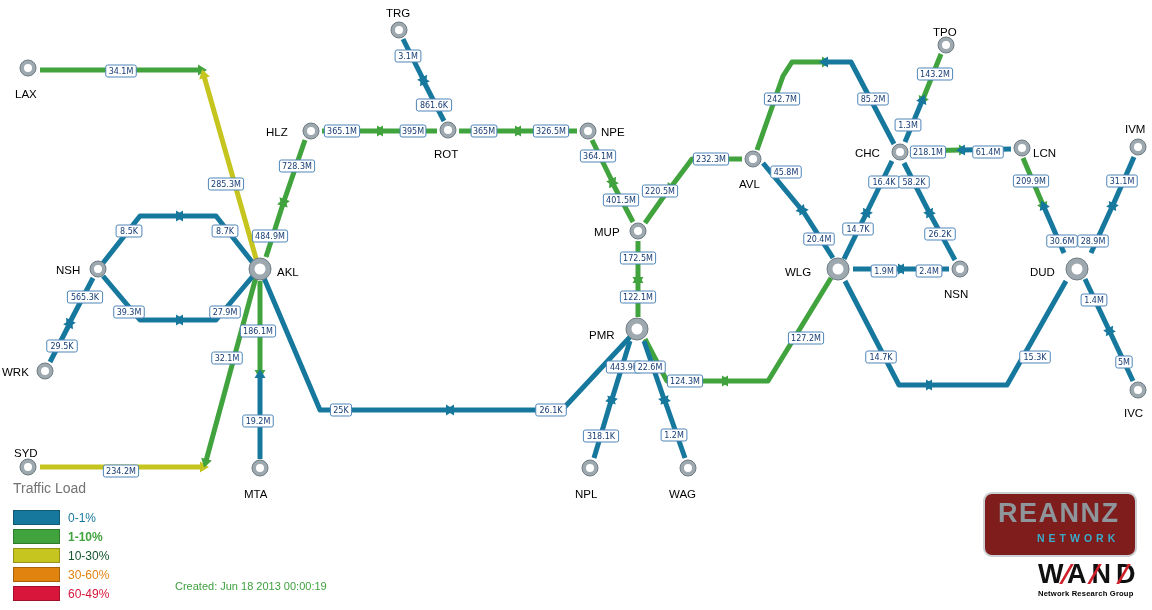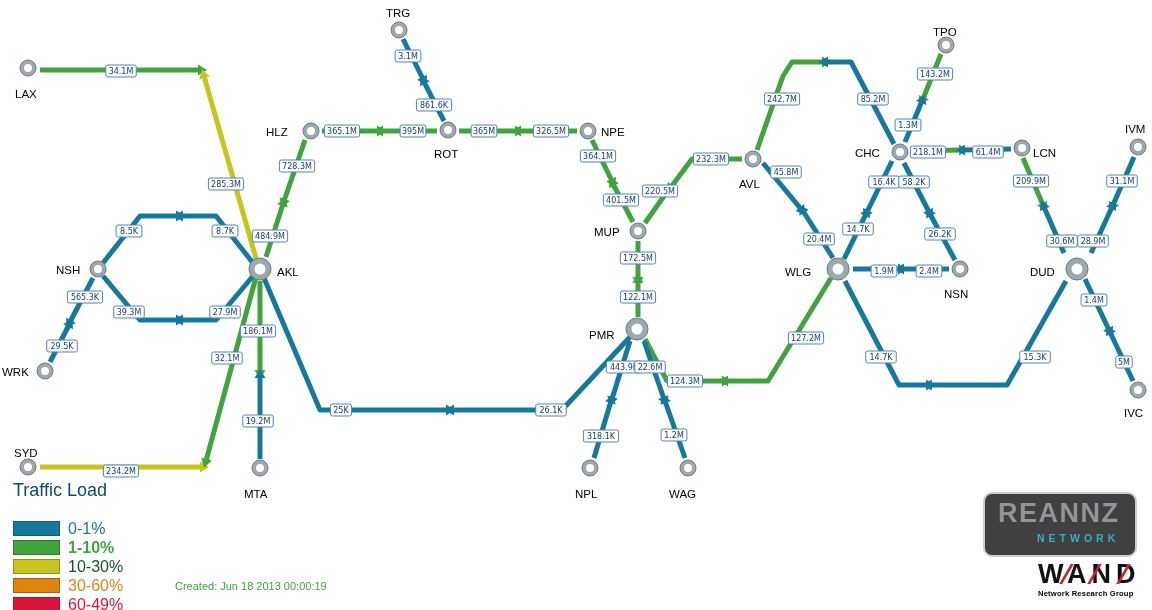--- a/index.html
+++ b/index.html
@@ -3,30 +3,30 @@
 <meta charset="utf-8">
 <style>
   html,body{margin:0;padding:0;background:#fff;}
   .stage{position:relative;width:1152px;height:610px;background:#fff;overflow:hidden;
          font-family:"Liberation Sans",sans-serif;}
   #map-svg{position:absolute;left:0;top:0;}
   text.val{font:8px "DejaVu Sans",sans-serif;fill:#173C74;}
   text.city{font:11.5px "Liberation Sans",sans-serif;fill:#000;}
 
   .legend{position:absolute;left:13px;top:480px;}
-  .legend-title{color:#0c4a6e;font-size:18px;margin-bottom:18px;}
+  .legend-title{color:#737373;font-size:14px;margin-bottom:12px;}
   .legend-row{display:flex;align-items:center;height:19px;}
   .legend-swatch{display:inline-block;width:47px;height:15px;margin-right:8px;
                  border:1px solid rgba(0,0,0,0.25);box-sizing:border-box;}
-  .legend-label{font-size:16px;}
+  .legend-label{font-size:12px;}
 
   .created{position:absolute;left:175px;top:580px;font-size:11px;color:#3FA13F;}
 
   .reannz-box{position:absolute;left:983px;top:492px;width:150px;height:61px;
-              border:2px solid #C9CFD3;border-radius:9px;background:#404040;}
+              border:2px solid #C9CFD3;border-radius:9px;background:#7f1d1d;}
   .reannz-name{position:absolute;left:13px;top:4px;font-size:27px;font-weight:bold;
                color:#8E969B;letter-spacing:1.5px;}
   .reannz-sub{position:absolute;left:16px;top:38px;font-size:10.5px;font-weight:bold;
               color:#3AACC9;letter-spacing:4px;margin-left:36px;}
 
   .waikato{position:absolute;left:924px;top:562px;display:flex;align-items:flex-start;}
   .wk-crest{width:27px;height:37px;}
   .wk-text{margin-left:5px;padding-top:3px;}
   .wk-l1{font-size:6.8px;font-weight:bold;letter-spacing:0.4px;color:#000;}
   .wk-l2{font-family:"Liberation Serif",serif;font-size:17px;font-weight:bold;

